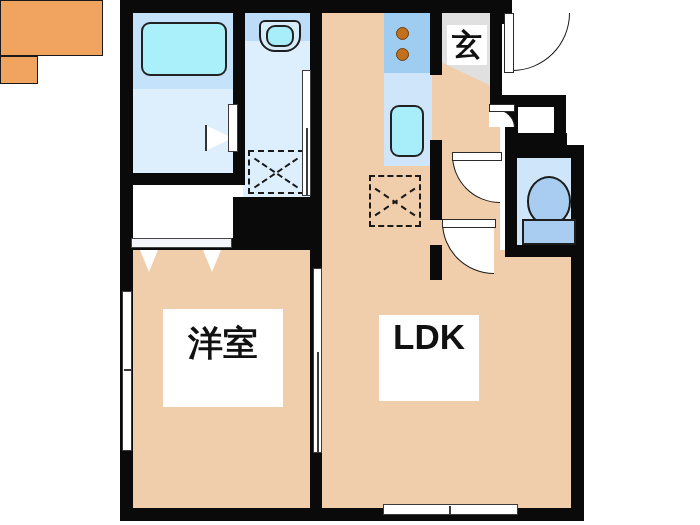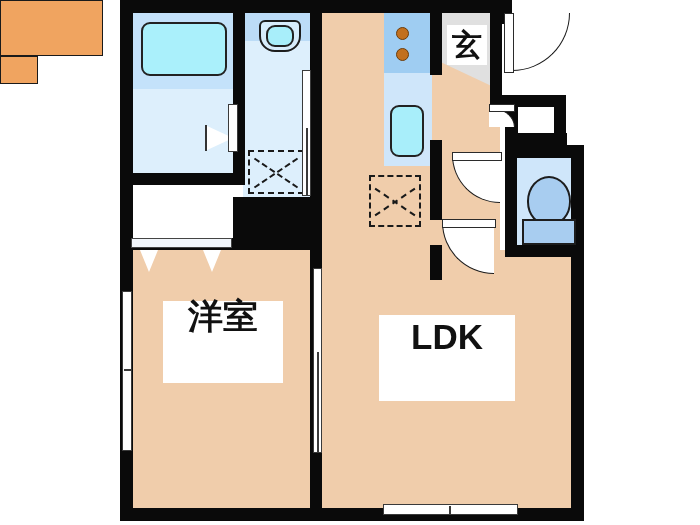--- a/index.html
+++ b/index.html
@@ -141,21 +141,21 @@
 
   <div class="slider" style="left:313px;top:268px;width:9px;height:185px;"></div>
   <div class="sline" style="left:317px;top:352px;width:2px;height:100px;"></div>
 
   <div class="slider" style="left:122px;top:291px;width:10px;height:160px;"></div>
   <div class="sline" style="left:124px;top:369px;width:8px;height:2px;"></div>
 
   <div class="slider" style="left:383px;top:504px;width:135px;height:11px;"></div>
   <div class="sline" style="left:449px;top:506px;width:2px;height:9px;"></div>
 
-  <div class="label rm-label" style="left:163px;top:301px;width:120px;height:82px;padding-top:0;font-family:Liberation Mono, monospace;">
+  <div class="label rm-label" style="left:163px;top:309px;width:120px;height:82px;padding-top:16px;">
     <span>洋室</span>
   </div>
 
-  <div class="label rm-label" style="left:379px;top:315px;width:136px;height:82px;padding-top:4px;">
+  <div class="label rm-label" style="left:379px;top:315px;width:100px;height:82px;padding-top:4px;">
     <span>LDK</span>
   </div>
 
 </div>
 
 </body></html>

